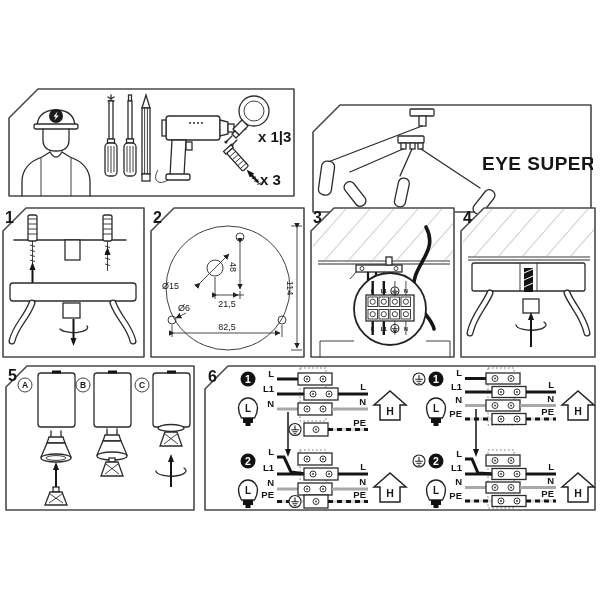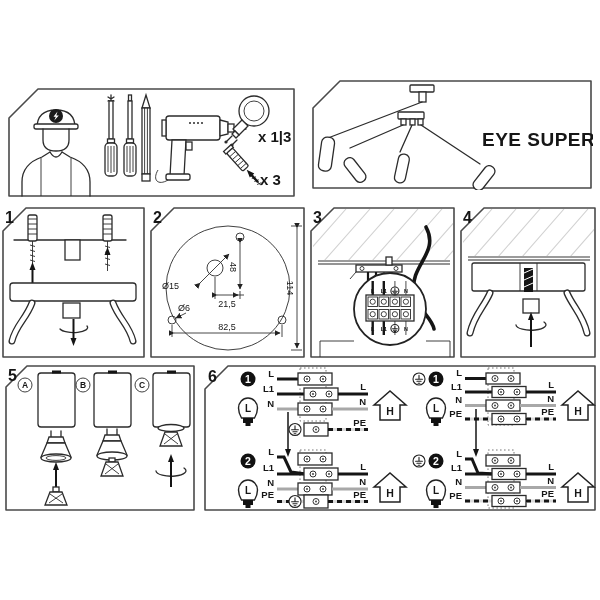--- a/index.html
+++ b/index.html
@@ -102,21 +102,21 @@
       <rect class="fillw" x="-4" y="-12.5" width="8" height="24" rx="1.5"></rect>
       <path class="lnthin" d="M-4,-8 H4 M-4,-4 H4 M-4,0 H4 M-4,4 H4 M-4,8 H4"></path>
       <path class="lnthin" d="M0,16 V34 M-2.2,19 L2.2,20.5 M-2.2,23 L2.2,24.5 M-2.2,27 L2.2,28.5 M-2.2,31 L2.2,32.5"></path>
       <polygon class="blk" points="-3,21 3,21 0,13"></polygon>
       <path d="M0,30 V20" stroke="#141414" stroke-width="2.4"></path>
     </g>
     <text class="qty" x="252" y="97">x 3</text>
   </svg>
   </div>
 
-  <div class="panel" style="left:312px;top:80px">
+  <div class="panel" style="left:312px;top:104px">
   <svg width="281" height="110" viewBox="0 0 281 110">
     <polygon class="brd" points="28,1 279,1 279,108 1,108 1,28"></polygon>
     <g>
       <rect class="fillw" x="98" y="5" width="24" height="7" rx="1"></rect>
       <rect class="fillw" x="107" y="12" width="7" height="10"></rect>
       <path class="ln" d="M110,22 L16,58" stroke-width="2"></path>
       <g transform="rotate(8 14 74)">
             <rect class="fillw" x="8" y="57" width="13" height="34" rx="5.5"></rect>
           </g>
       <rect class="fillw" x="86" y="32" width="26" height="7" rx="1"></rect>

